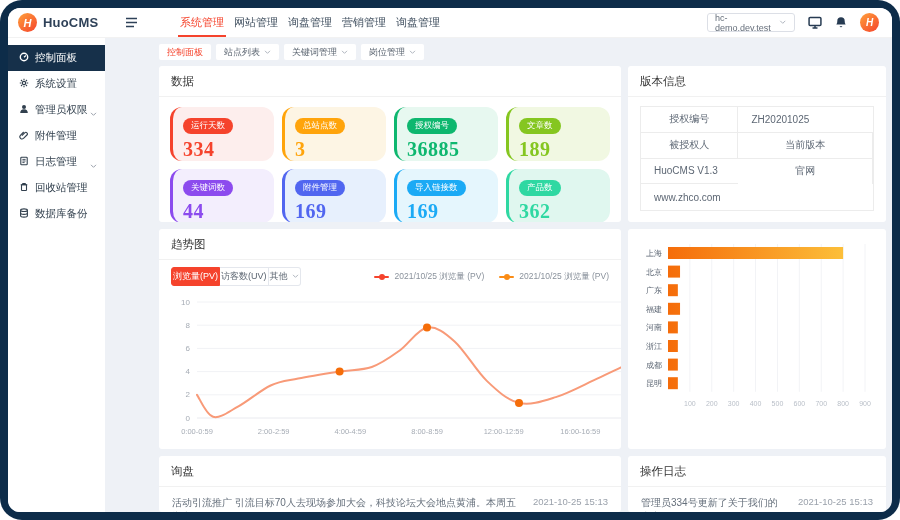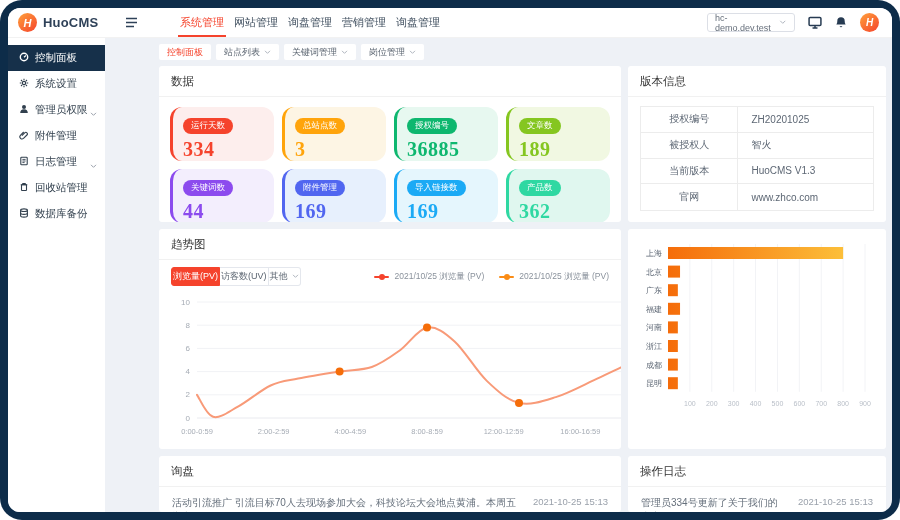--- a/index.html
+++ b/index.html
@@ -252,21 +252,20 @@
               </div>
             </div>
           </section>
 
           <section class="card">
             <div class="card-title">版本信息</div>
             <div class="vtable">
               <div class="vcell lbl">授权编号</div>
               <div class="vcell val">ZH20201025</div>
               <div class="vcell lbl">被授权人</div>
-              <div class="vcell val">智火</div>
               <div class="vcell lbl">当前版本</div>
               <div class="vcell val">HuoCMS V1.3</div>
               <div class="vcell lbl last">官网</div>
               <div class="vcell val last">www.zhco.com</div>
             </div>
           </section>
 
           <section class="card">
             <div class="card-title">趋势图</div>
             <div class="trend-bar">

